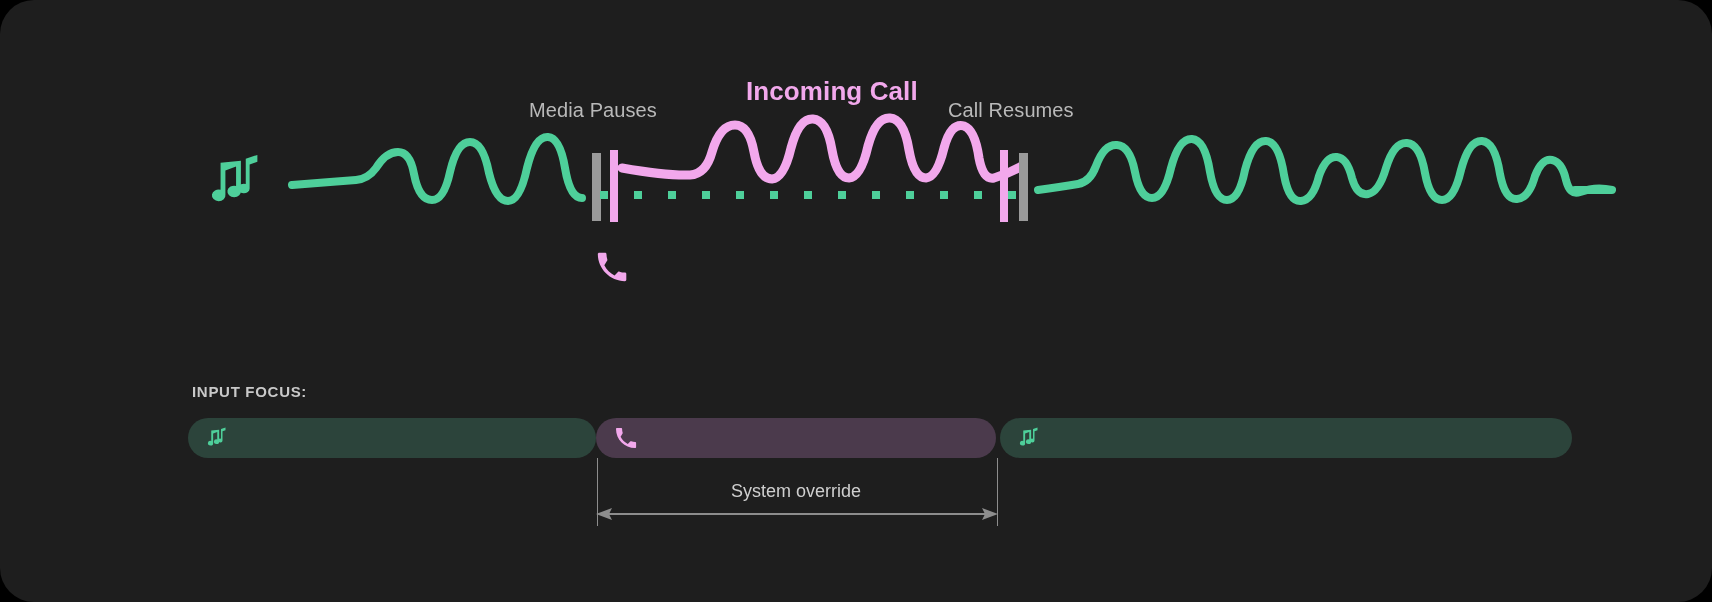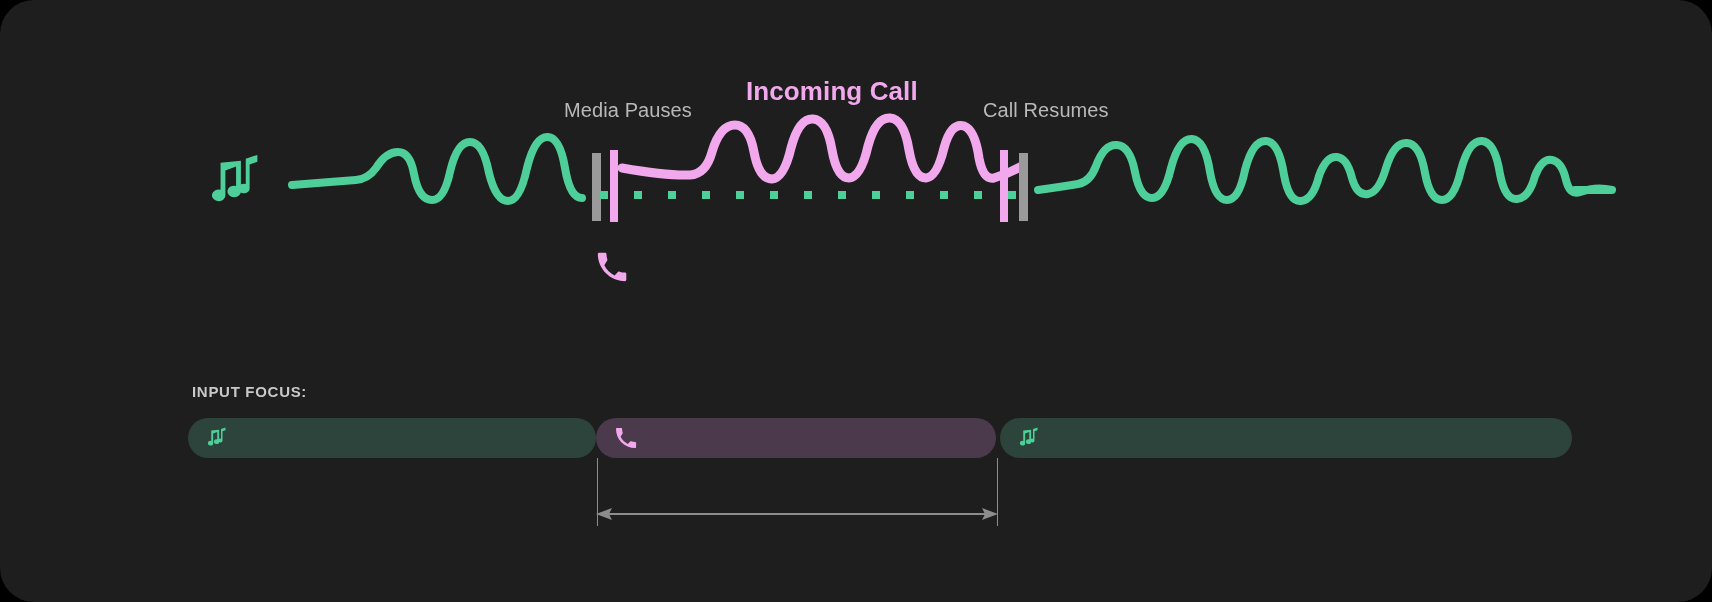--- a/index.html
+++ b/index.html
@@ -49,21 +49,20 @@
 
   .label {
     position: absolute;
     white-space: nowrap;
     font-size: 20px;
     letter-spacing: 0.1px;
   }
   .label-muted {
     color: #b9b9b9;
     font-weight: 400;
-    margin-left: 35px;
   }
   .label-accent {
     color: #f2a8ec;
     font-weight: 700;
     font-size: 26px;
   }
   #media-pauses-label { left: 529px; top: 99px; }
   #incoming-call-label { left: 746px; top: 76px; }
   #media-resumes-label { left: 948px; top: 99px; }
 
@@ -266,20 +265,21 @@
           <g fill="#4ecf9a">
             <path d="M14,12 L14,40 a7,6 0 1 0 5,5 L19,20 L30,16 L30,36 a7,6 0 1 0 5,5 L35,10 Z"></path>
             <path d="M40,8 L40,34 a6,5 0 1 0 4,4.5 L44,14 L52,11 L52,10 L52,4 Z"></path>
           </g>
         </svg>
       </div>
 
       <div class="span-line" id="span-line-left"></div>
       <div class="span-line" id="span-line-right"></div>
 
+      <div class="span-label">System override</div>
 
       <svg class="span-arrow" viewBox="0 0 414 22">
         <line x1="14" y1="11" x2="400" y2="11" stroke="#8d8d8d" stroke-width="2"></line>
         <polygon points="6,11 22,5 19,11 22,17" fill="#8d8d8d"></polygon>
         <polygon points="408,11 392,5 395,11 392,17" fill="#8d8d8d"></polygon>
       </svg>
     </div>
 
   </div>
 </div>

